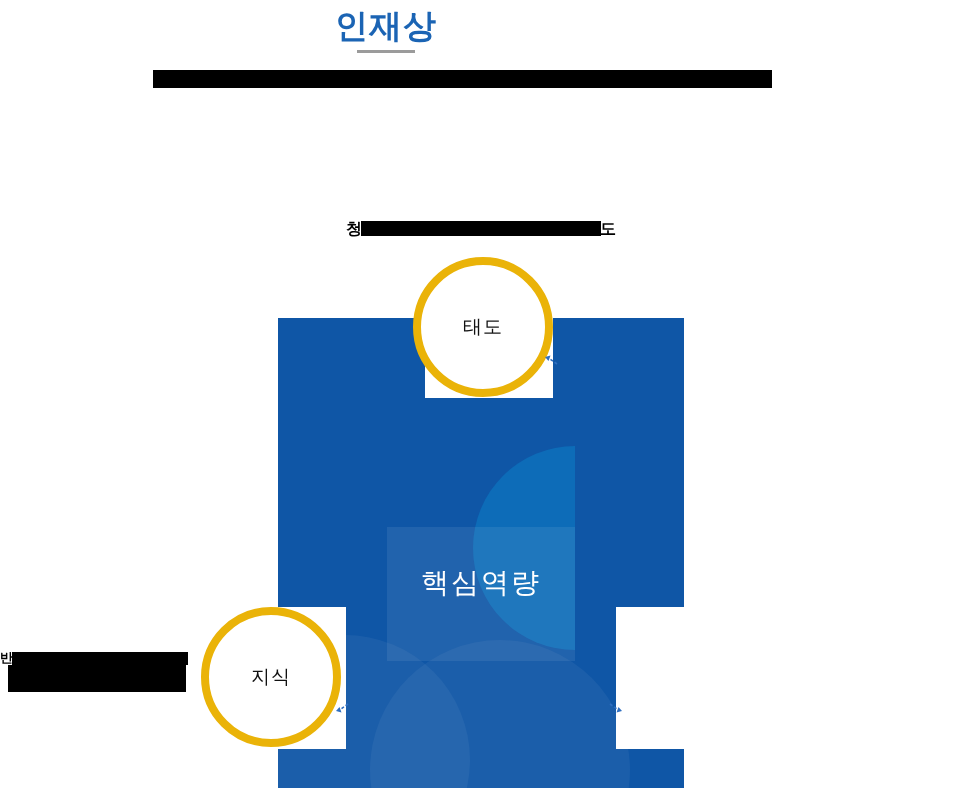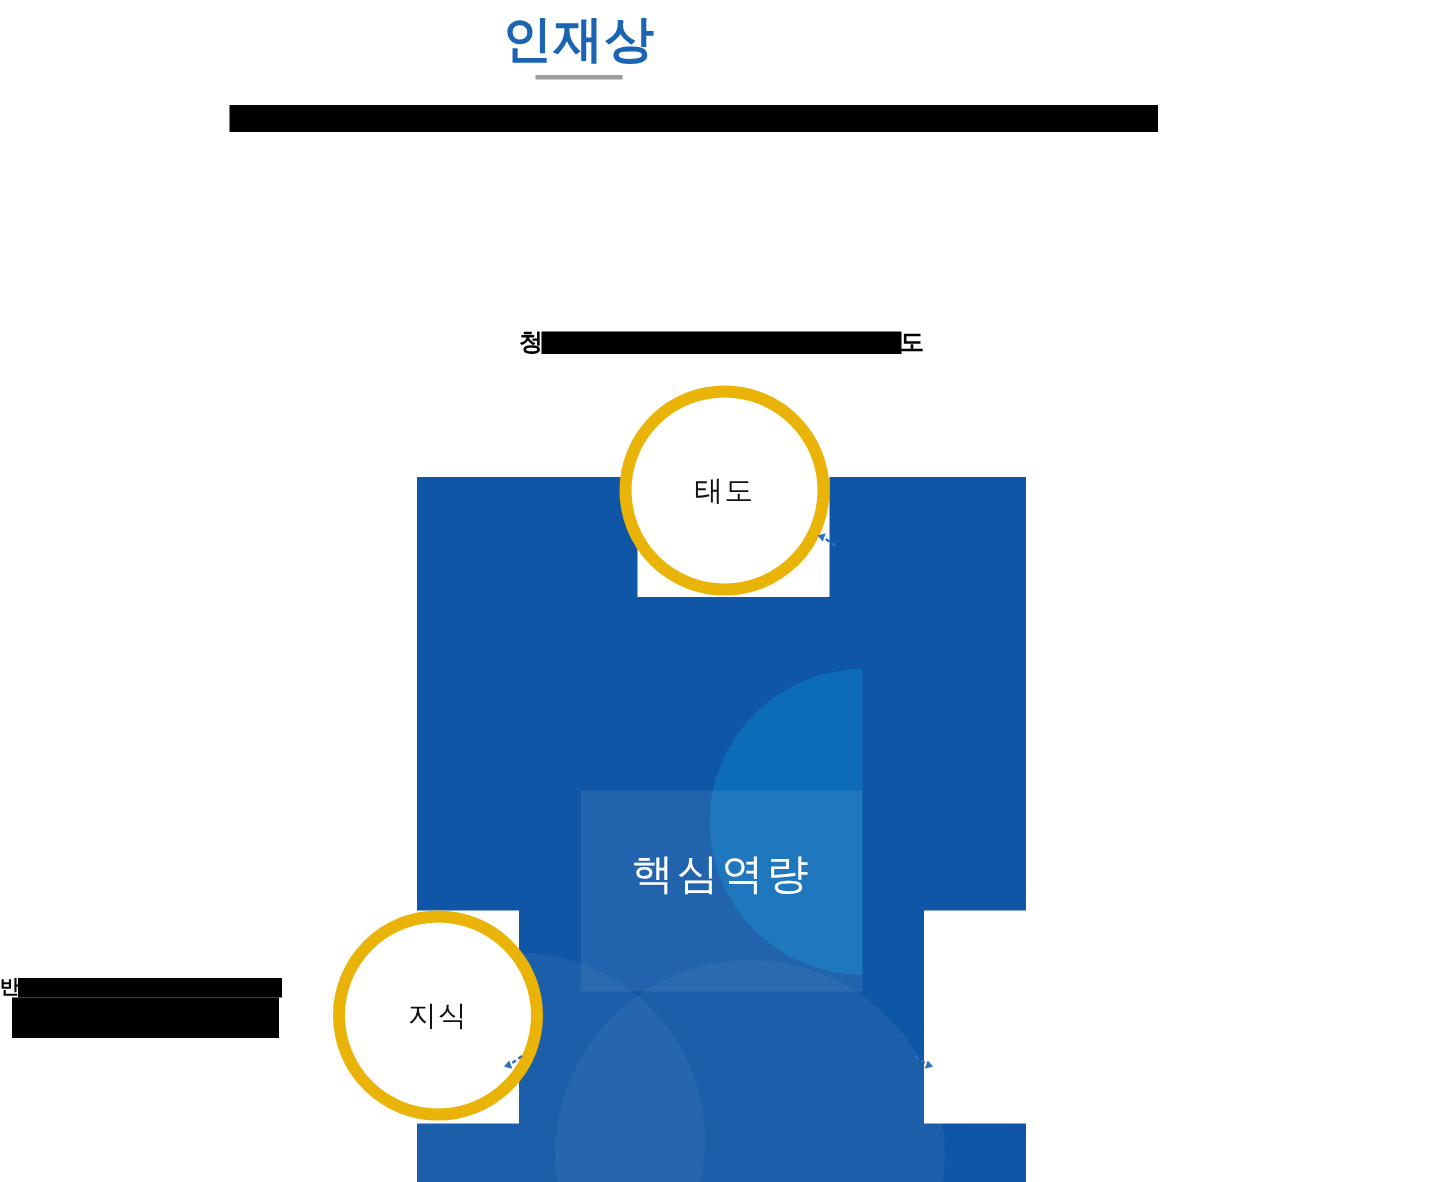--- a/index.html
+++ b/index.html
@@ -57,21 +57,21 @@
   .notch-top{left:425px;top:318px;width:128px;height:80px;}
   .notch-left{left:278px;top:607px;width:68px;height:142px;}
   .notch-right{left:616px;top:607px;width:68px;height:142px;}
   .node-circle{
     position:absolute;width:140px;height:140px;border-radius:50%;
     background:#ffffff;border:8px solid #eab308;box-sizing:border-box;
     display:flex;align-items:center;justify-content:center;
     color:#111;font-size:19px;letter-spacing:1px;
   }
   .node-attitude{left:413px;top:257px;}
-  .node-knowledge{left:222px;top:607px;}
+  .node-knowledge{left:201px;top:607px;}
   .node-skill{left:612px;top:607px;}
   .mini-arrow{position:absolute;width:16px;height:12px;}
   .arrow-top{left:543px;top:354px;}
   .arrow-knowledge{left:334px;top:702px;transform:scaleY(-1);}
   .arrow-skill{left:608px;top:702px;transform:scale(-1,-1);}
 </style>
 </head>
 <body>
 
 <div class="stage">

